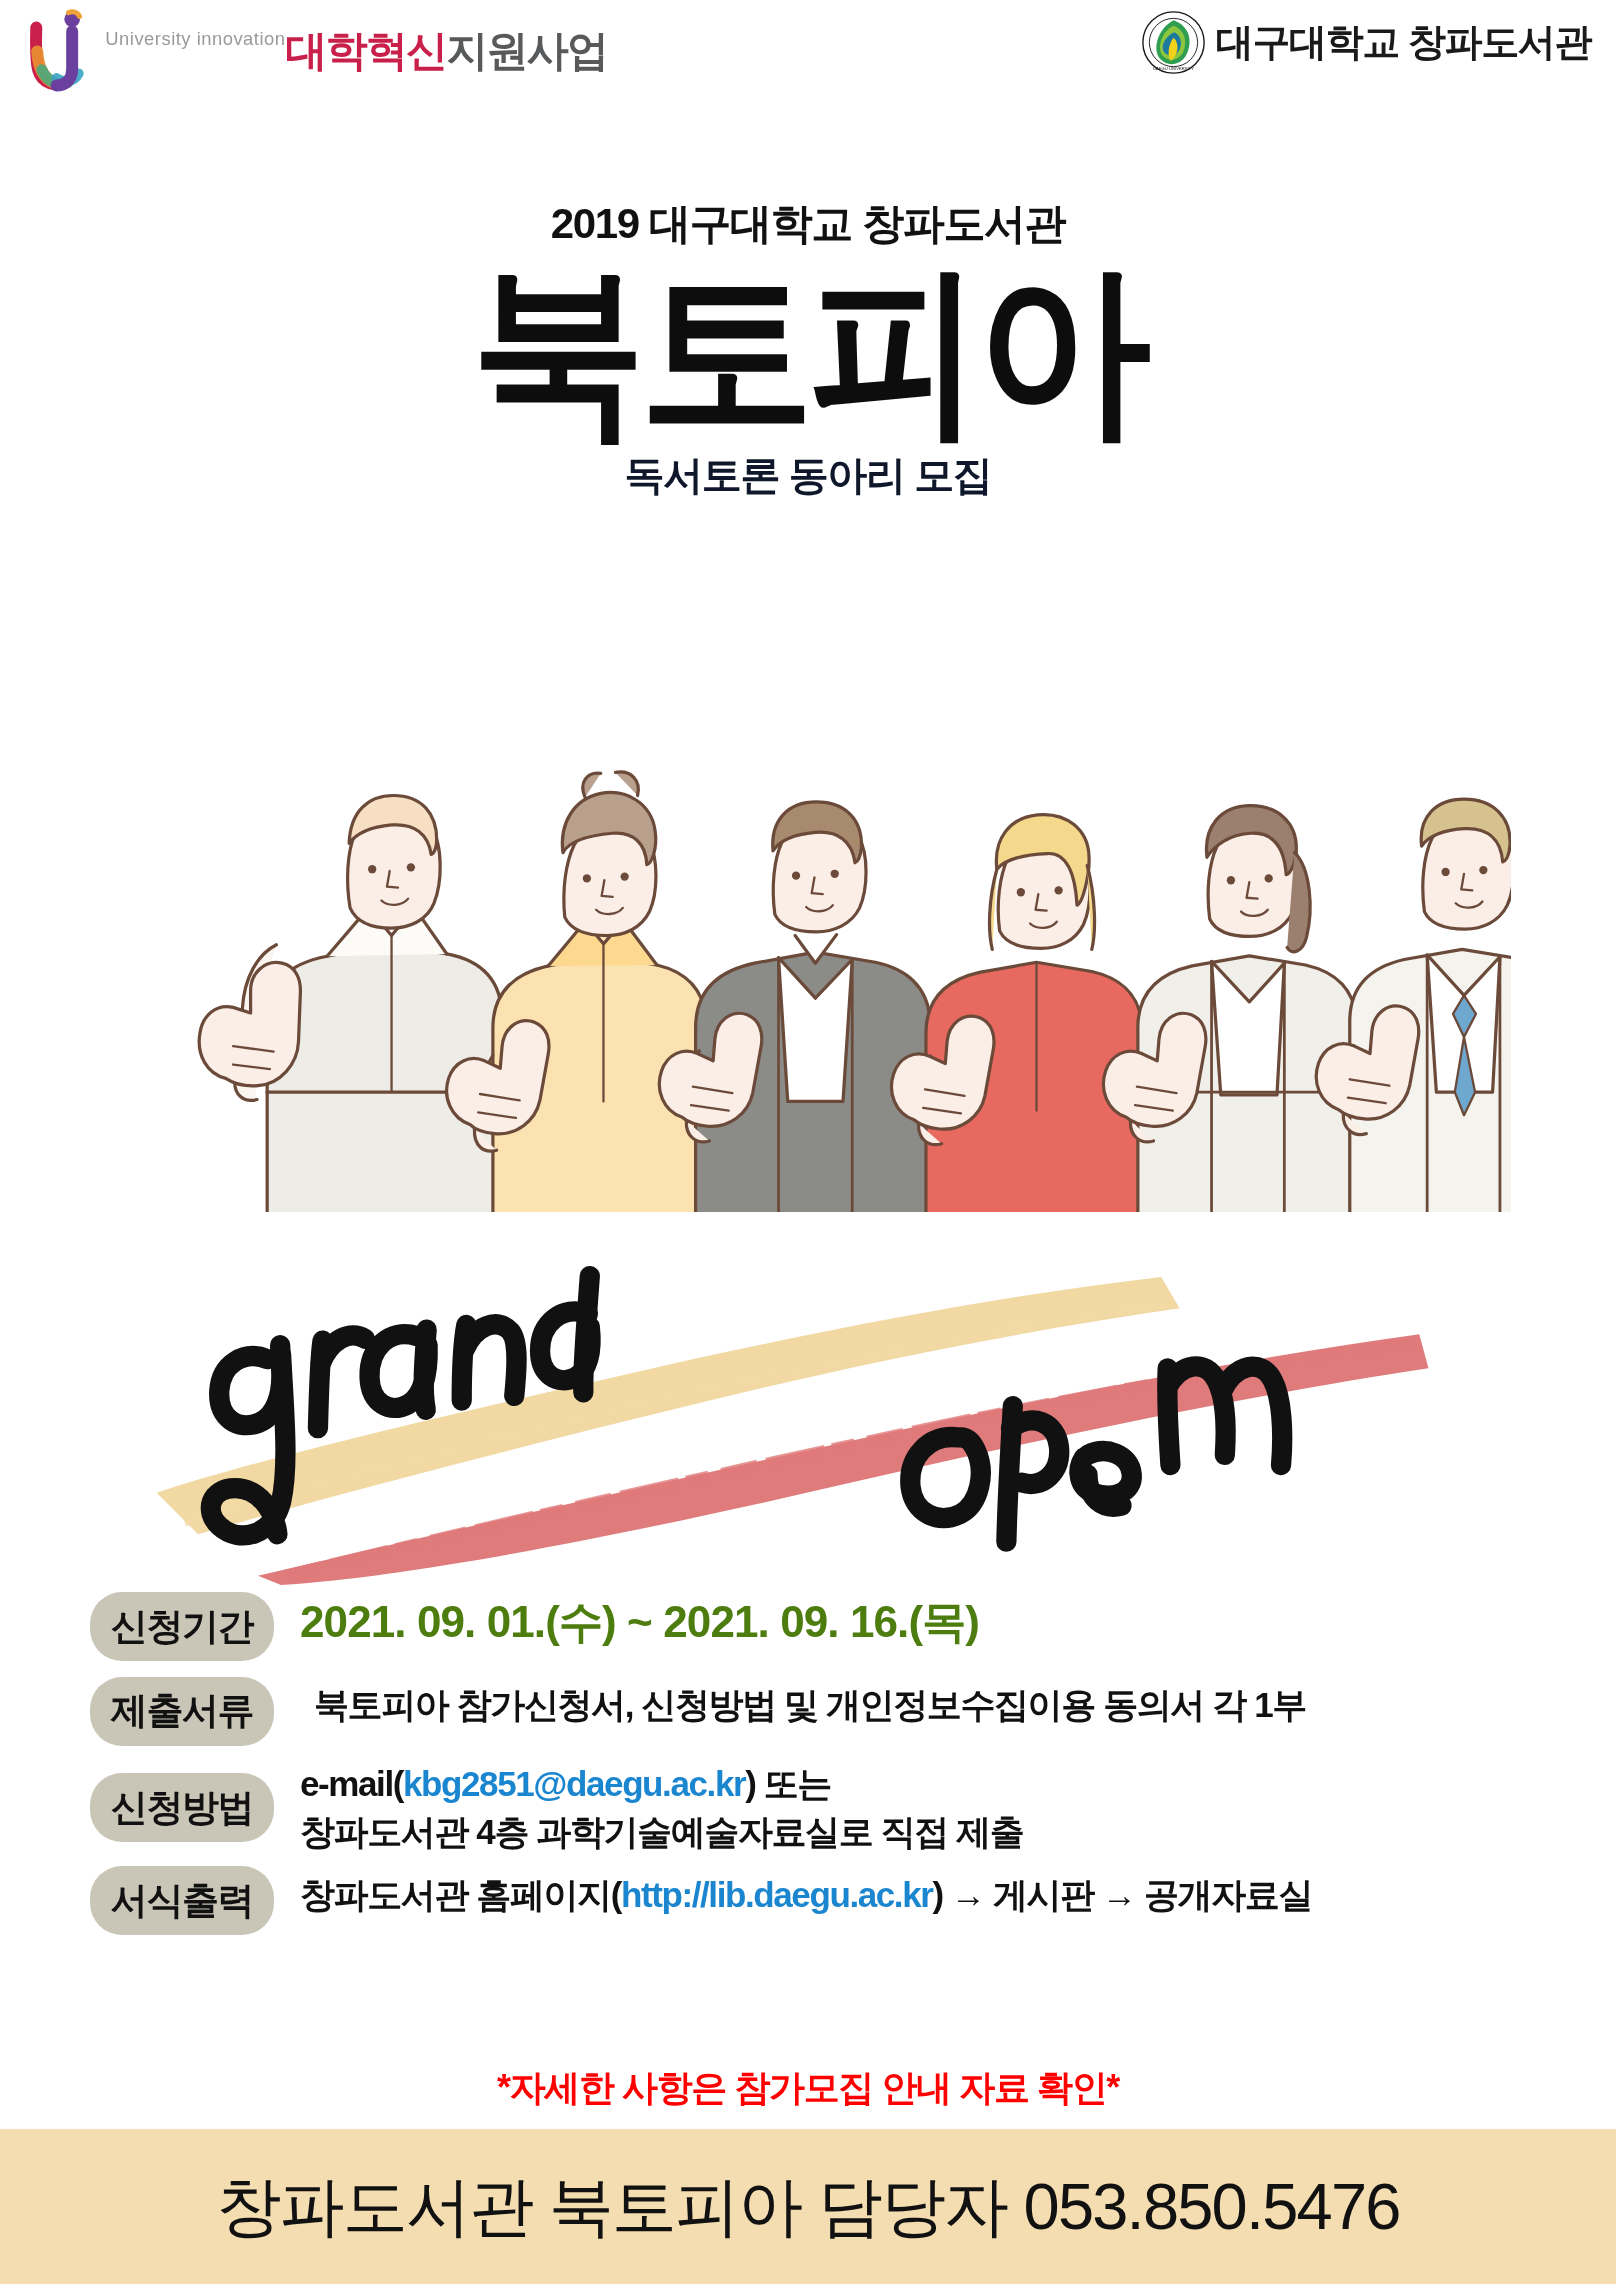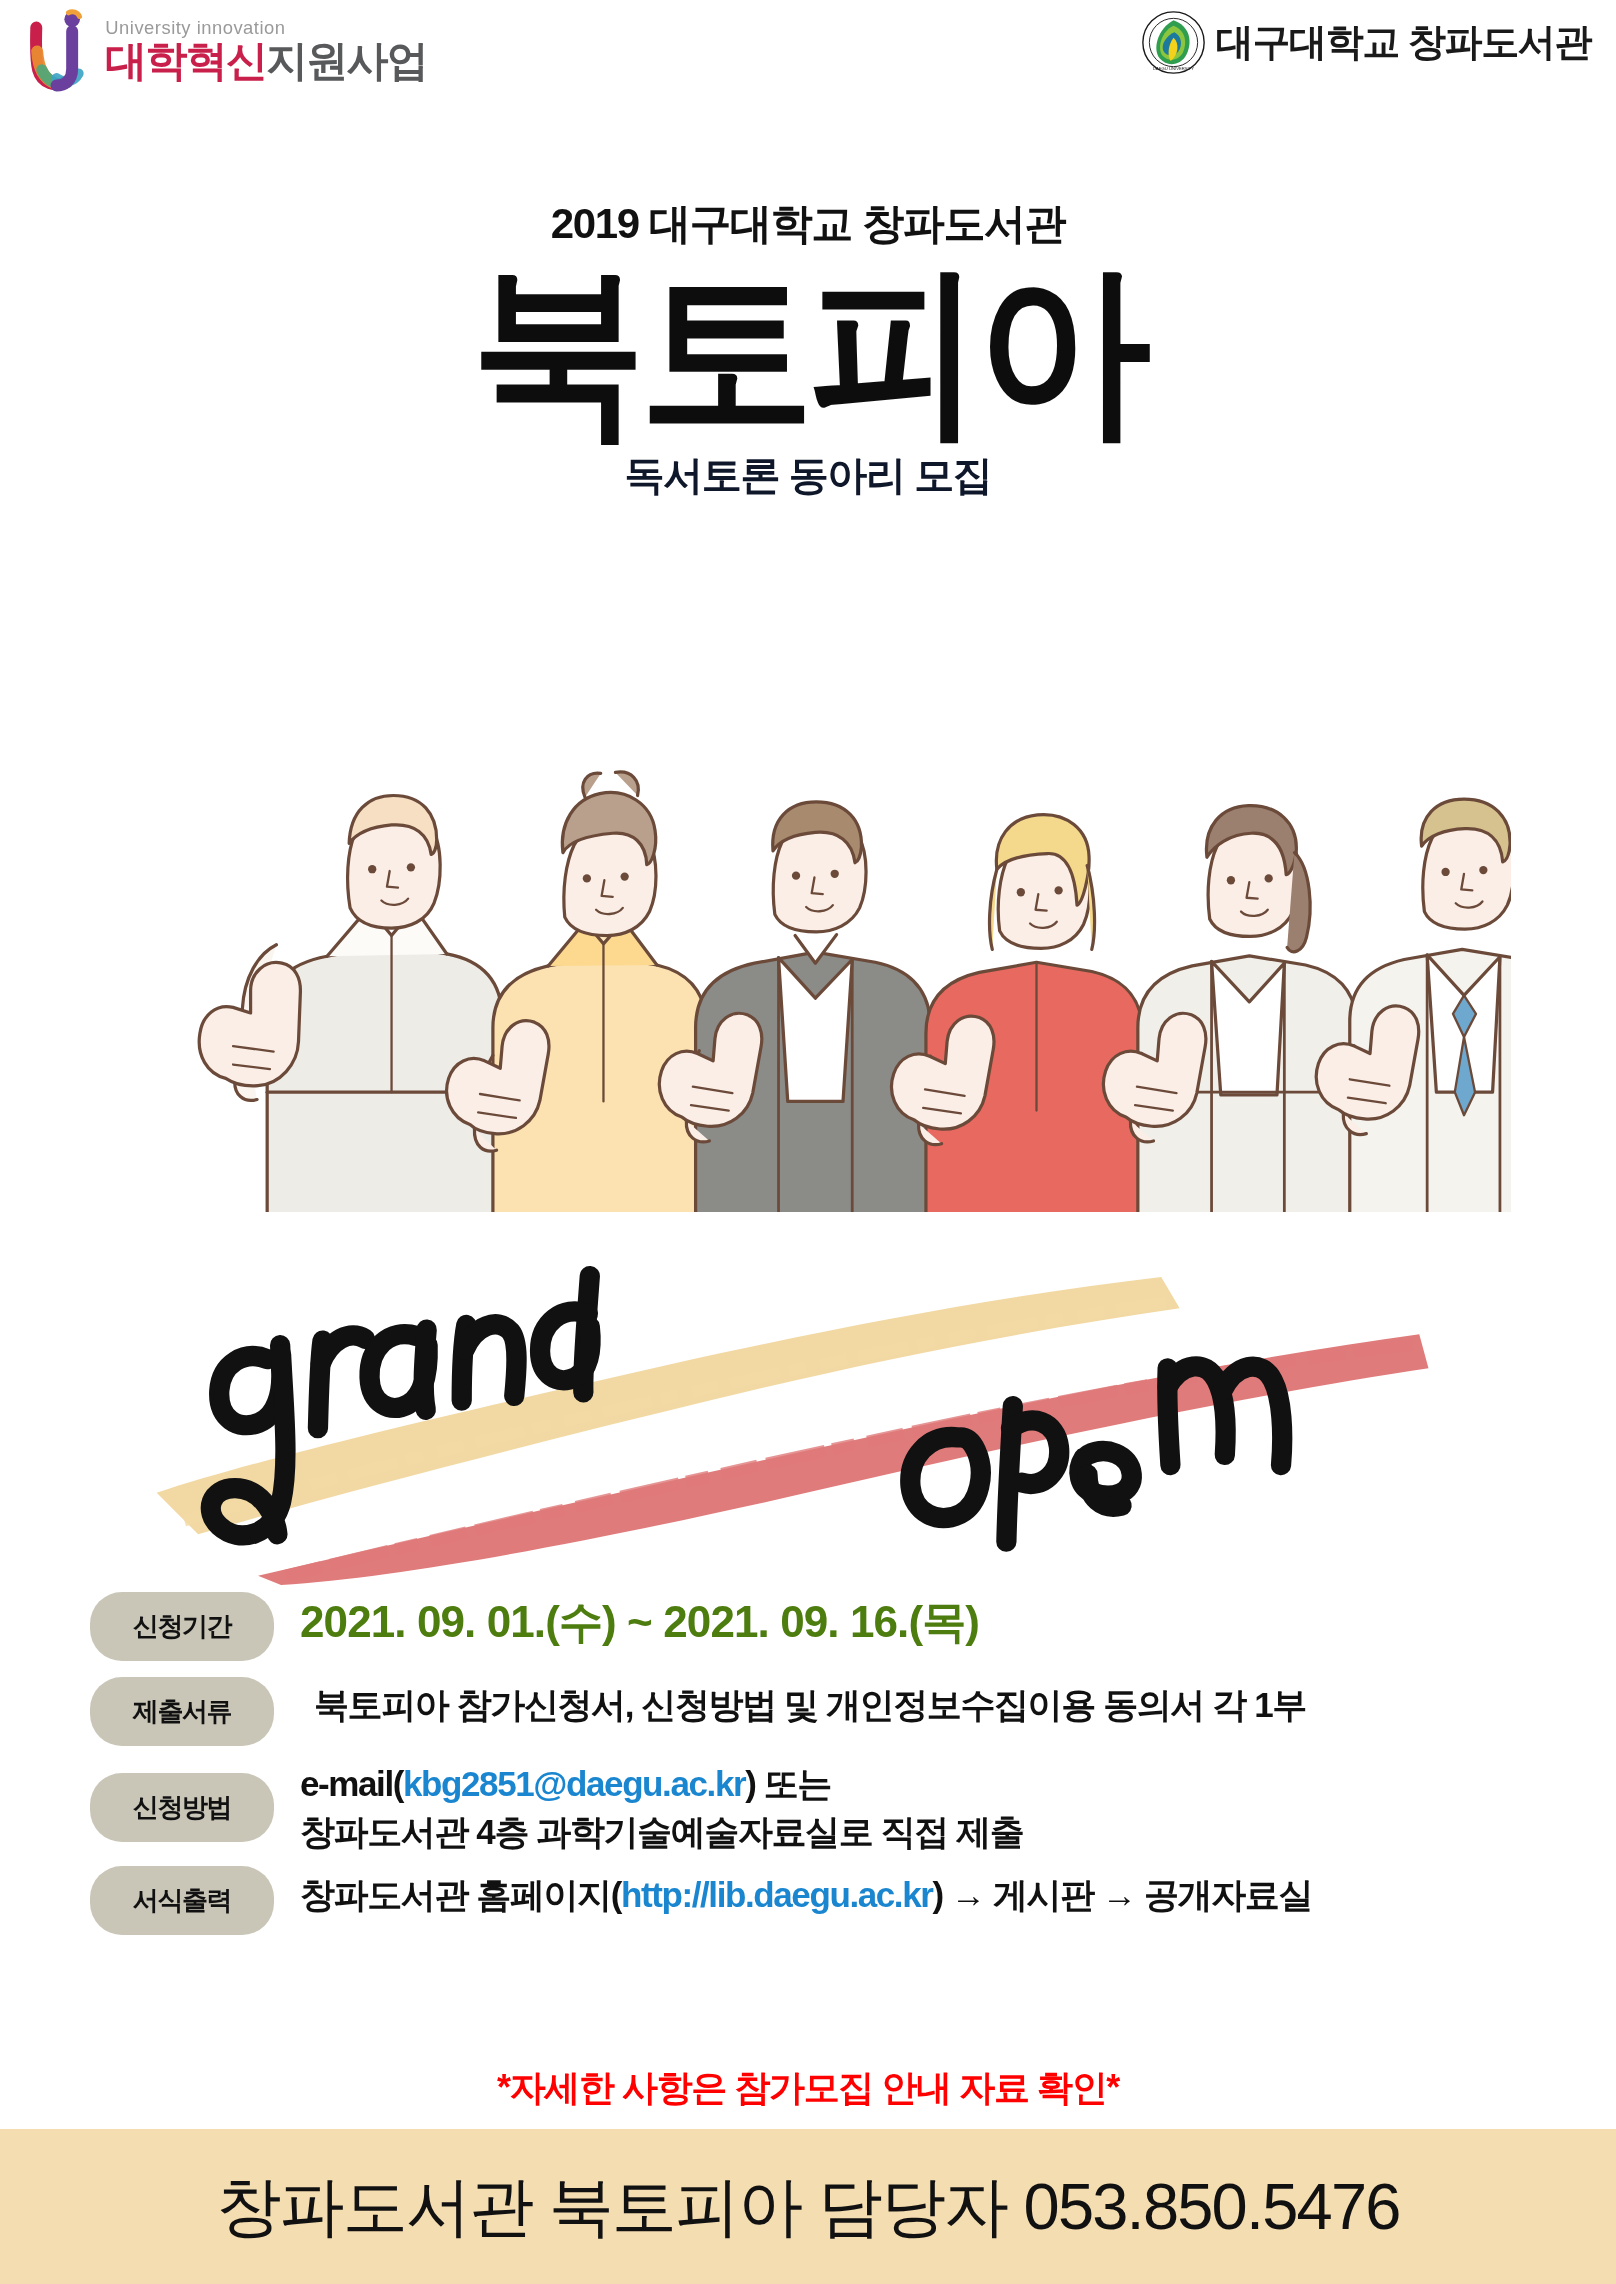--- a/index.html
+++ b/index.html
@@ -8,21 +8,21 @@
     background:#ffffff;
     font-family:"Liberation Sans","DejaVu Sans",sans-serif;
     overflow:hidden;position:relative;
   }
   .poster{position:relative;width:1616px;height:2284px;background:#fff;overflow:hidden;}
 
   
   .logo-left{position:absolute;left:28px;top:9.2px;display:flex;align-items:center;gap:8.3px;}
   .ui-mark{position:relative;width:69px;height:83px;}
   .ui-mark svg{display:block;}
-  .logo-left-text{display:flex;flex-direction:column;justify-content:flex-start;line-height:1;}
+  .logo-left-text{display:flex;justify-content:flex-start;line-height:1;}
   .ui-eng{font-size:18.4px;color:#9a9a9a;letter-spacing:0.5px;margin-bottom:2.8px;font-weight:400;}
   .ui-kor{font-size:42px;font-weight:bold;letter-spacing:-1.8px;white-space:nowrap;}
   .ui-kor .red{color:#c8204a;}
   .ui-kor .gray{color:#58595b;}
 
   .logo-right{position:absolute;right:25px;top:10px;display:flex;align-items:center;gap:10px;}
   .seal{width:65px;height:65px;flex:0 0 auto;}
   .logo-right-text{font-size:38px;font-weight:bold;color:#1a1a1a;letter-spacing:-1.4px;white-space:nowrap;}
 
   
@@ -39,21 +39,21 @@
   
   .go-wrap{position:absolute;left:129px;top:1170px;width:1364px;height:415px;}
   .go-wrap svg{display:block;width:100%;height:100%;}
 
   
   .info{position:absolute;left:90px;top:1592px;width:1465px;}
   .info-row{display:flex;align-items:flex-start;margin-bottom:10px;}
   .badge{
     flex:0 0 auto;width:184px;height:69px;border-radius:32px;background:#c9c6b8;
     display:flex;align-items:center;justify-content:center;
-    font-size:26px;font-weight:bold;color:#111;letter-spacing:-1.4px;
+    font-size:37px;font-weight:bold;color:#111;letter-spacing:-1.4px;
   }
   .info-val{margin-left:26px;padding-top:4.6px;}
   .v-red{font-size:44px;font-weight:bold;color:#4d7c0f;letter-spacing:-0.9px;line-height:1.15;white-space:nowrap;}
   .v-blk{font-size:35px;font-weight:bold;color:#111;letter-spacing:-1.4px;line-height:1.38;white-space:nowrap;}
   .v-blk .link{color:#1b86d0;}
   .row-period{margin-bottom:15.7px;}
   .row-docs{margin-bottom:14px;gap:14px;}
   .row-apply .info-val{padding-top:0;}
   .row-apply .badge{align-self:center;}
   .row-form{margin-top:2.8px;}

